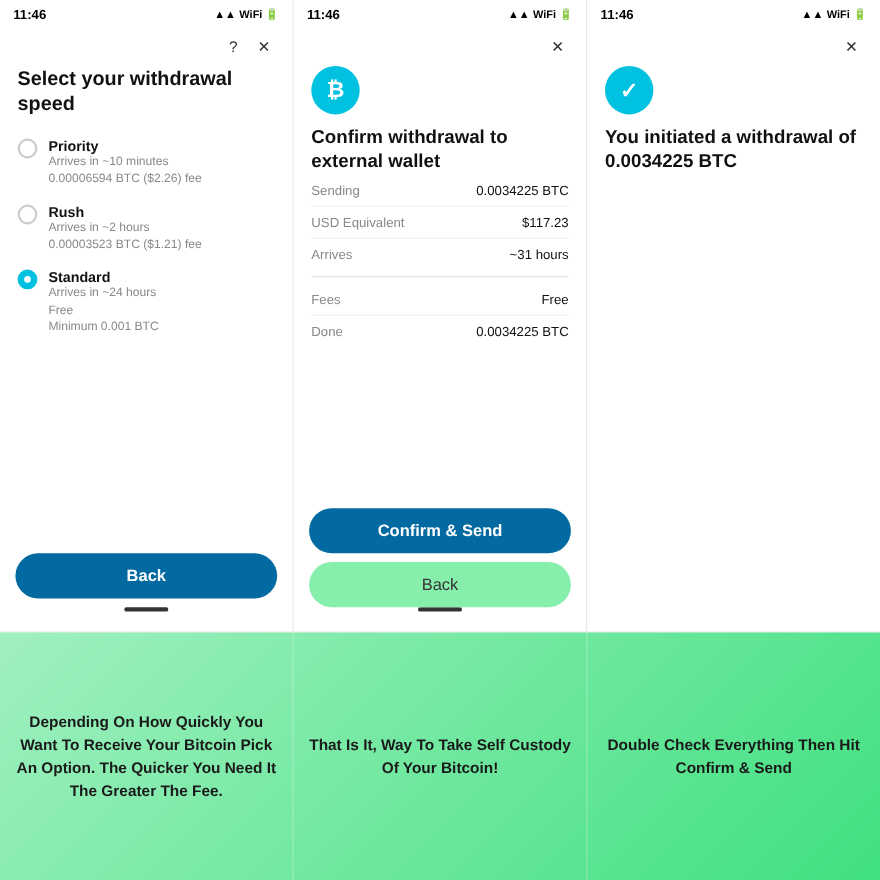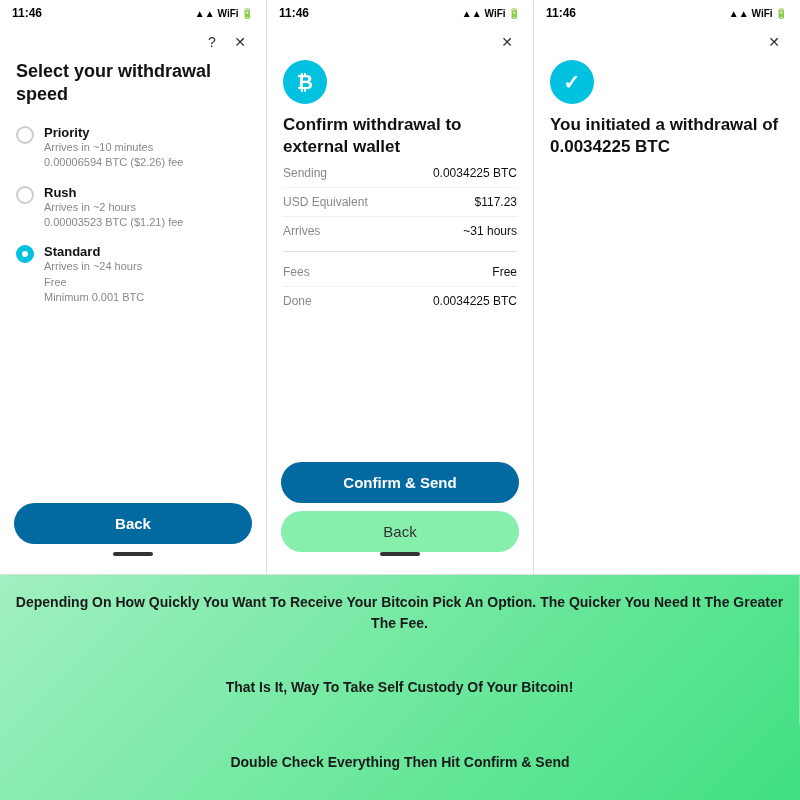--- a/index.html
+++ b/index.html
@@ -213,21 +213,21 @@
       width: 40px;
       height: 4px;
       background: #333;
       border-radius: 2px;
       margin: 0 auto 6px;
     }
 
     
     .captions-row {
       display: flex;
-      flex-direction: column;
+      flex-direction: row;
       height: 225px;
       background: linear-gradient(135deg, #a0f0c0 0%, #40e080 100%);
     }
 
     .caption-cell {
       flex: 1;
       display: flex;
       align-items: center;
       justify-content: center;
       padding: 16px 12px;

